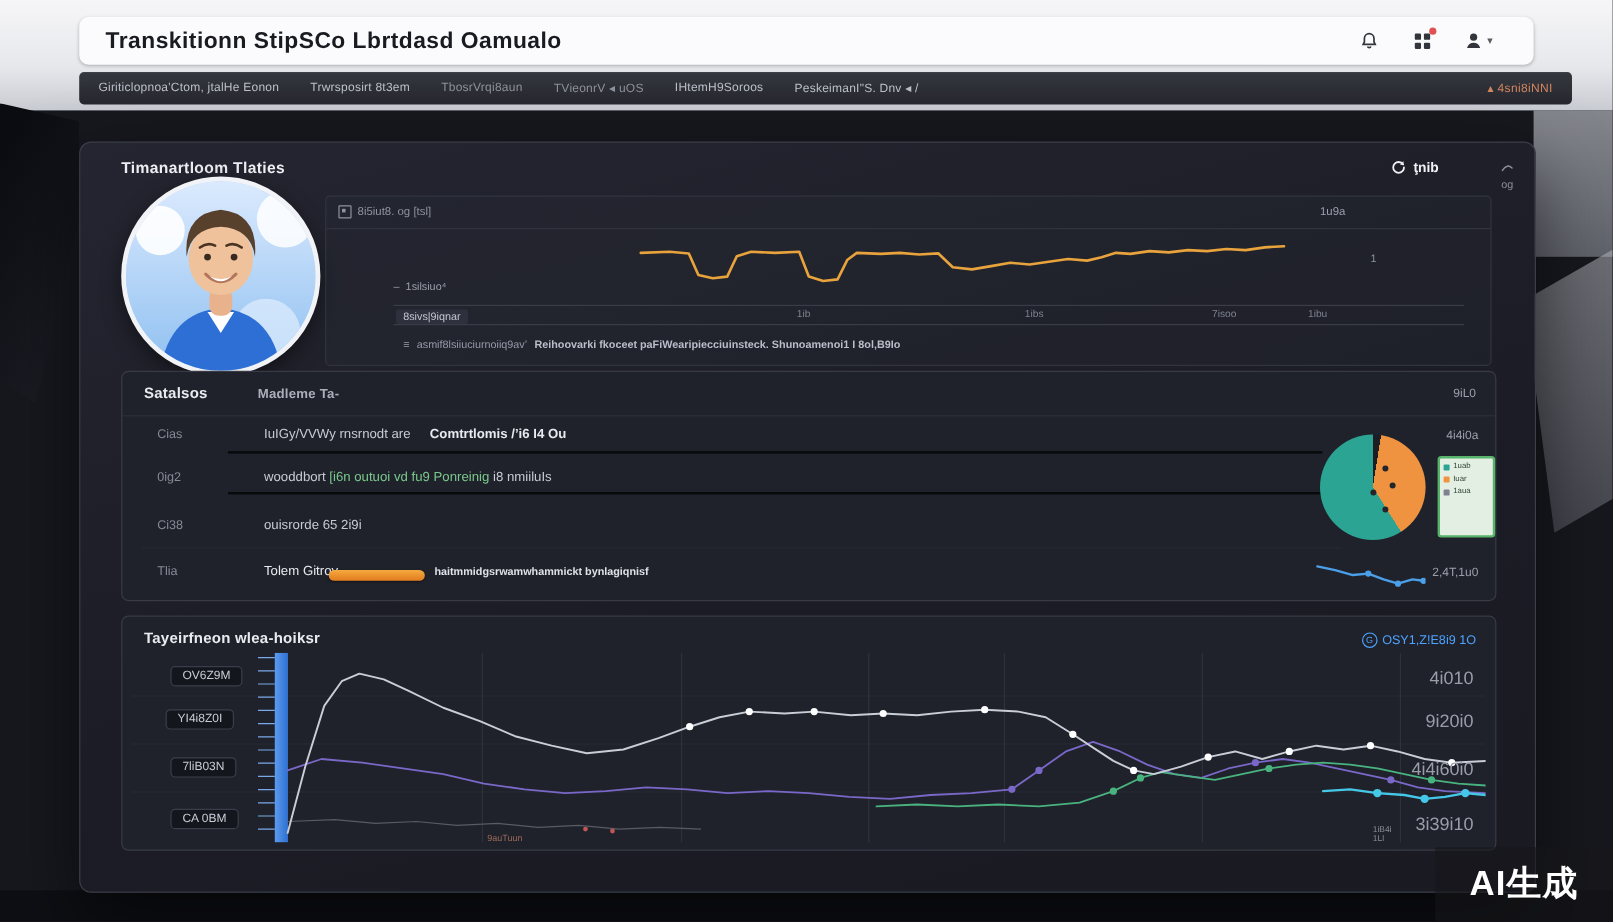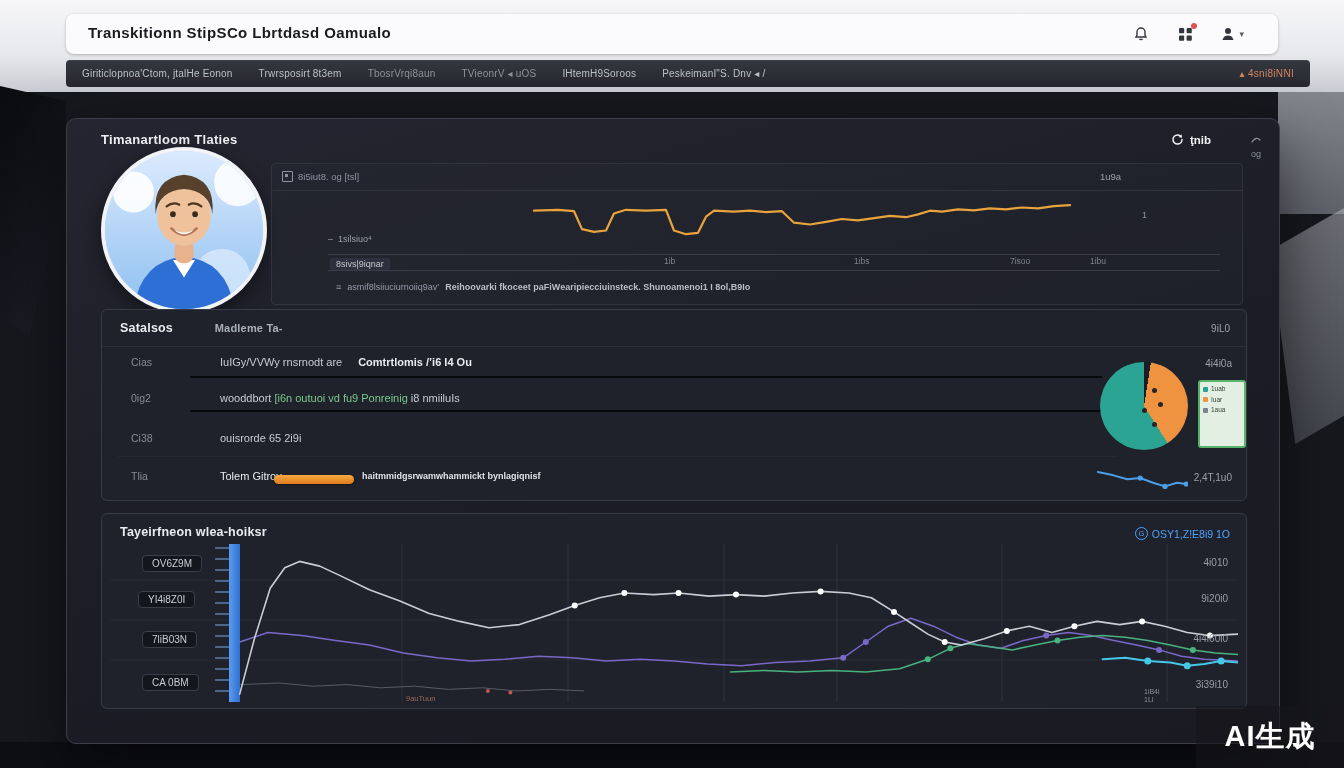--- a/index.html
+++ b/index.html
@@ -14,39 +14,39 @@
     clip-path:polygon(0 0,100% 6%,100% 38%,45% 100%,0 92%);}
   .facet-right1{right:0;top:92px;width:66px;height:122px;
     background:linear-gradient(180deg,#90929a,#686a73);opacity:.9;}
   .facet-right2{right:0;top:208px;width:84px;height:236px;
     background:linear-gradient(200deg,#b2b4bb,#5e606a);opacity:.55;
     clip-path:polygon(100% 0,12% 18%,42% 100%,100% 88%);}
   .bg-bottom{left:0;bottom:0;width:1344px;height:26px;background:#0e0f14;}
   
   .header{left:66px;top:14px;width:1212px;height:40px;background:#fbfbfd;border-radius:8px;
     box-shadow:0 1px 3px rgba(0,0,0,.25);}
-  .header-title{left:22px;top:10px;font-size:15px;font-weight:700;color:#191b20;letter-spacing:.4px;}
+  .header-title{left:22px;top:10px;font-size:19px;font-weight:700;color:#191b20;letter-spacing:.4px;}
   .hdr-icons{right:34px;top:0;height:40px;display:flex;align-items:center;gap:26px;}
   .hicon{position:relative;width:18px;height:18px;display:flex;align-items:center;justify-content:center;}
   .hicon svg{display:block;}
   .hbadge{position:absolute;top:-2px;right:-3px;width:6px;height:6px;border-radius:50%;background:#e05252;}
   .chev{font-size:9px;color:#5a5d66;margin-left:3px;}
   
   .nav{left:66px;top:60px;width:1212px;height:27px;border-radius:4px;
     background:linear-gradient(180deg,#35373f,#27282f);display:flex;align-items:center;
     padding:0 16px;gap:26px;box-shadow:inset 0 1px 0 rgba(255,255,255,.05);}
   .nav-item{font-size:10px;color:#bcc0ca;white-space:nowrap;cursor:default;letter-spacing:.2px;}
   .nav-item.dim{color:#8e929c;}
   .nav-badge{margin-left:auto;font-size:10px;color:#d2855f;letter-spacing:.3px;}
   
   .panel{left:66px;top:118px;width:1212px;height:624px;border-radius:10px;
     background:linear-gradient(165deg,#242530 0%,#1b1c25 55%,#191a22 100%);
     border:1px solid #3c3f4a;box-shadow:0 24px 60px rgba(0,0,0,.55);}
   .panel-title{left:34px;top:13px;font-size:13px;font-weight:700;color:#eceef2;letter-spacing:.3px;}
-  .refresh{right:68px;top:14px;display:flex;align-items:center;gap:6px;color:#f0f1f5;
+  .refresh{right:80px;top:14px;display:flex;align-items:center;gap:6px;color:#f0f1f5;
     font-size:11.5px;font-weight:600;cursor:pointer;}
   .mode{right:18px;top:16px;display:flex;align-items:center;gap:4px;color:#8b8f99;font-size:9px;flex-direction:column;}
   
   .avatar{left:34px;top:28px;width:158px;height:158px;border-radius:50%;overflow:hidden;
     border:4px solid #f2f3f6;box-shadow:0 6px 18px rgba(0,0,0,.45);background:#bcd9f5;}
   .avatar svg{display:block;width:100%;height:100%;}
   
   .mini{left:204px;top:44px;width:970px;height:140px;border:1px solid #31343e;border-radius:4px;
     background:rgba(40,42,54,.30);}
   .mini-tag{left:10px;top:7px;display:flex;align-items:center;gap:5px;font-size:9.5px;color:#8d93a0;}
@@ -90,21 +90,21 @@
   .sw-teal{background:#2ba493}.sw-orange{background:#ef9340}.sw-gray{background:#7d828e}
   
   .trend-card{left:34px;top:394px;width:1144px;height:194px;}
   .trend-link{right:16px;top:13px;display:flex;align-items:center;gap:4px;font-size:10.5px;
     color:#4da3ff;cursor:pointer;}
   .link-g{width:11px;height:11px;border:1px solid #4da3ff;border-radius:50%;font-size:7.5px;
     display:flex;align-items:center;justify-content:center;line-height:1;}
   .trend-svg{left:8px;top:30px;}
   .ypill{background:rgba(18,20,27,.85);border:1px solid #3b3e4a;border-radius:4px;color:#c8ccd6;
     font-size:10px;padding:2px 9px;z-index:3;cursor:pointer;white-space:nowrap;}
-  .yval{right:18px;font-size:10px;color:#989ea9;text-align:right;z-index:3;}
+  .yval{right:18px;font-size:15px;color:#989ea9;text-align:right;z-index:3;}
   .corner{left:1042px;top:174px;font-size:7px;color:#8a8f99;line-height:1.2;z-index:3;}
   .xnote{left:304px;top:180px;font-size:7.5px;color:#9a6a58;z-index:3;}
   
   .foot-pill{left:62px;top:594px;width:154px;height:24px;border-radius:12px;background:#0b0c10;
     display:flex;align-items:center;gap:7px;padding:0 10px;box-shadow:inset 0 0 0 1px #23242b;}
   .fp-dot{width:10px;height:10px;border:2.5px solid #d8d8dc;border-radius:50%;background:#17181d;flex:none;}
   .fp-text{font-size:9.5px;font-weight:700;color:#e8e9ee;letter-spacing:.3px;}
   .foot-bar{left:220px;top:596px;width:928px;height:20px;border-radius:4px;background:#101117;
     box-shadow:inset 0 0 0 1px #1d1e26;}
   .fb-note{left:234px;top:6px;font-size:8px;color:#555a64;position:absolute;}

